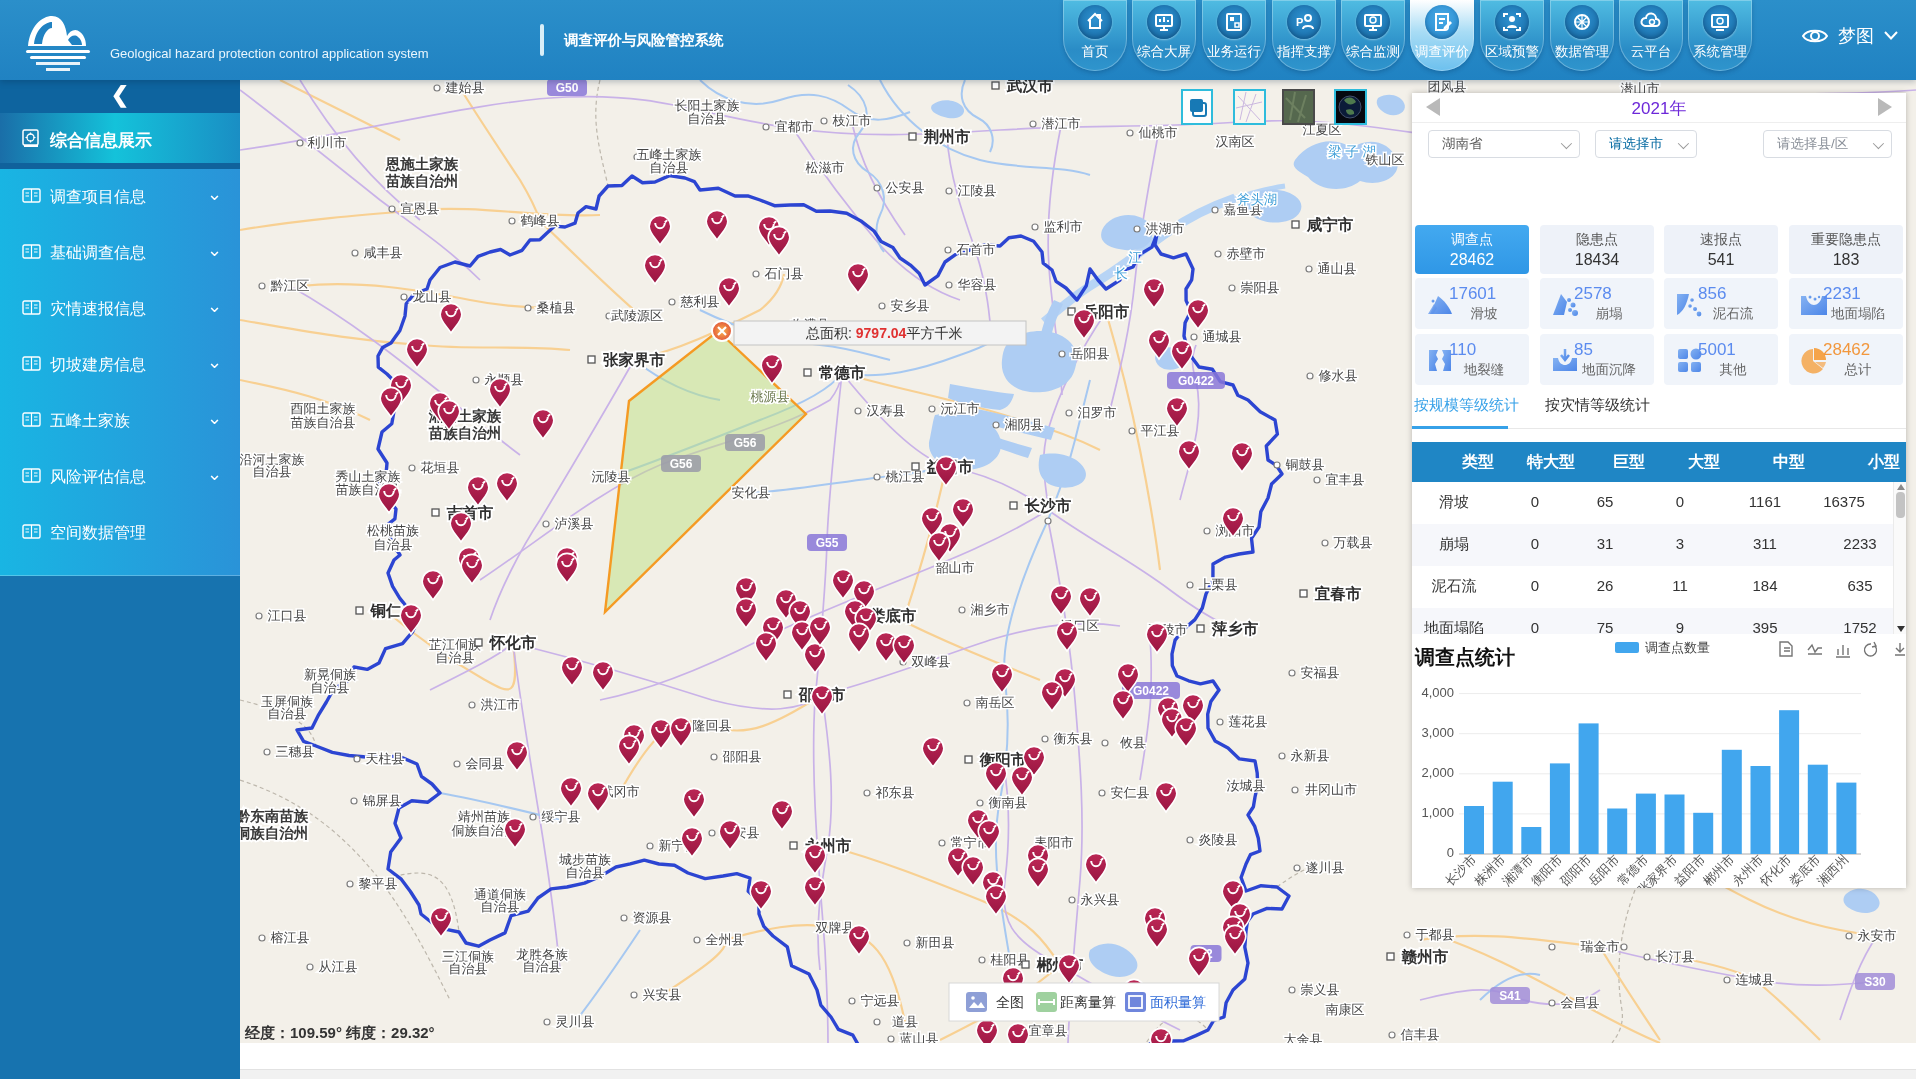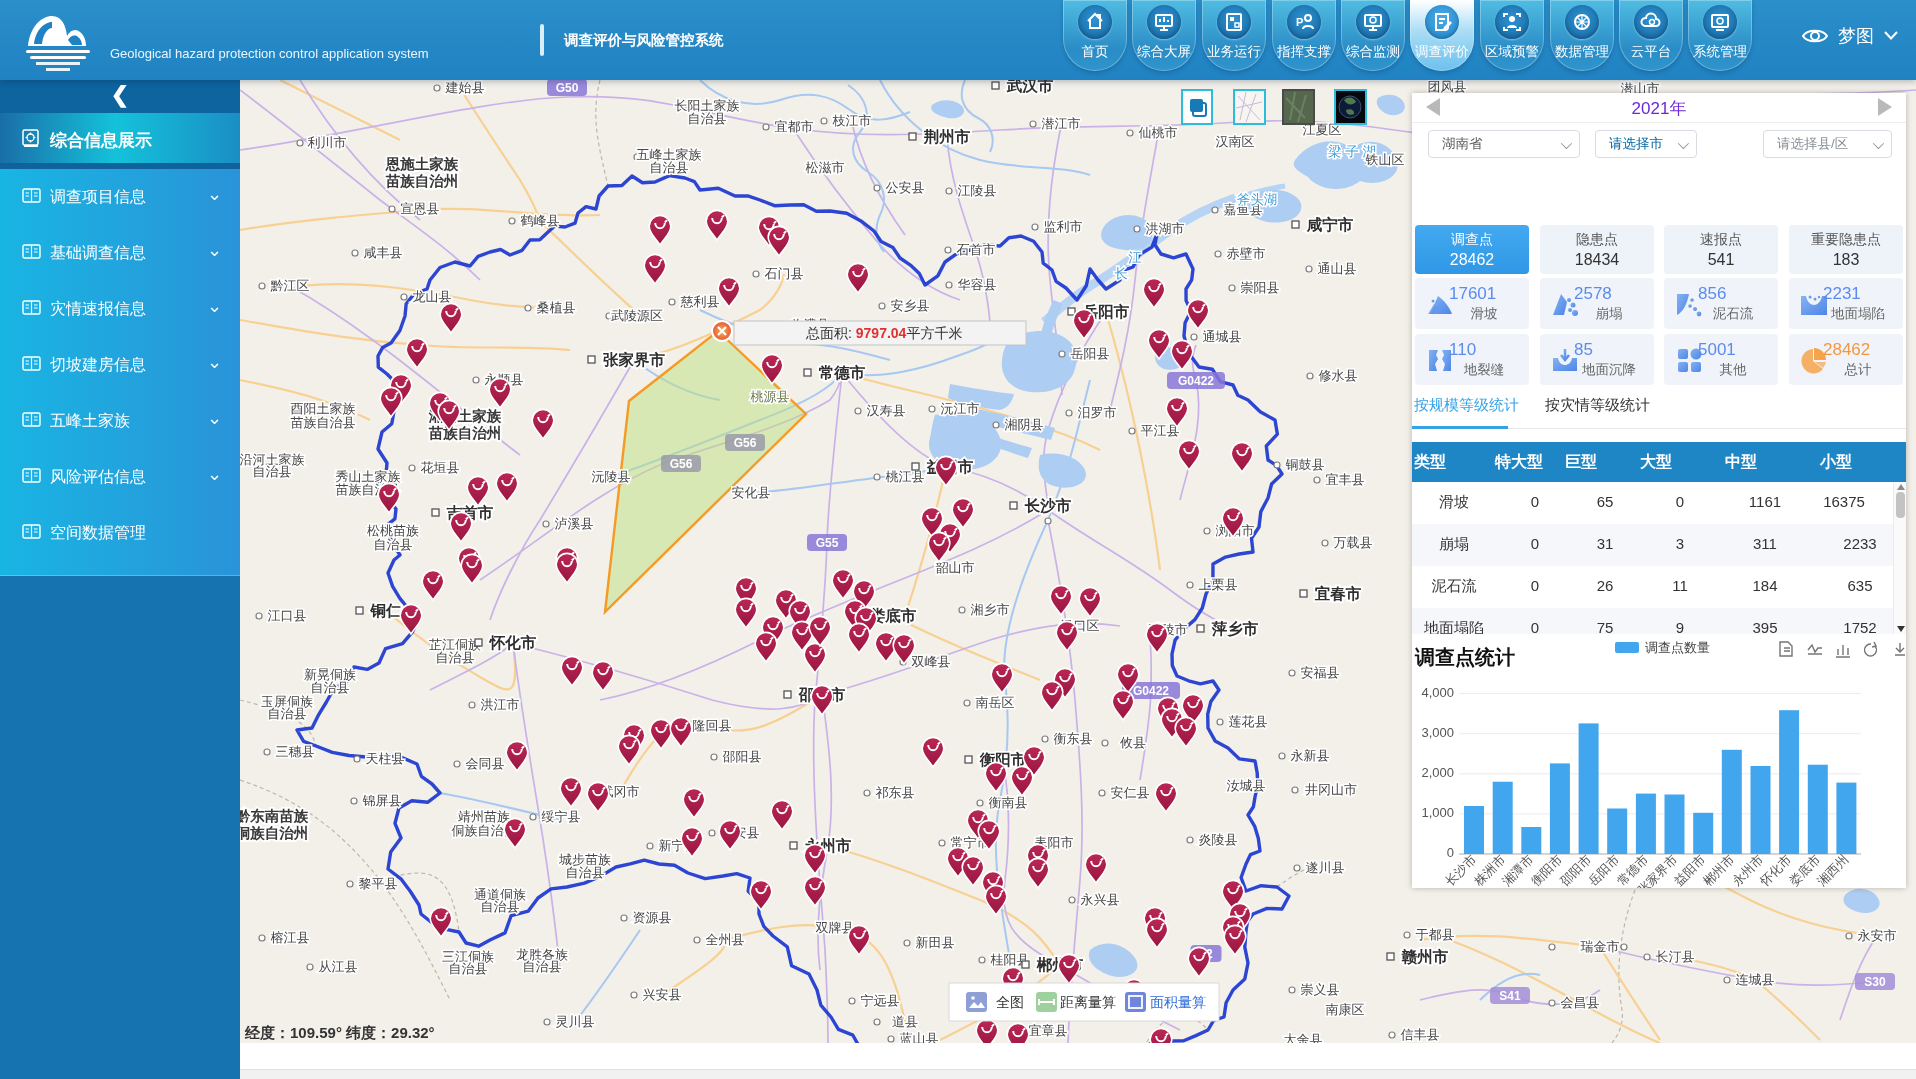--- a/index.html
+++ b/index.html
@@ -58,21 +58,21 @@
 .cicon { position:absolute; left:9px; top:10px; }
 .cnum { position:absolute; right:10px; top:6px; width:70px; text-align:left; font-size:17px; color:#5b8bef; }
 .cnum.orange { color:#f2973d; }
 .clab { position:absolute; right:10px; top:27px; width:70px; text-align:center; font-size:13.5px; color:#666; }
 .stabs { position:absolute; top:295px; left:0; width:100%; height:41px; border-bottom:1px solid #e8e8e8; }
 .stab1 { position:absolute; left:2px; top:8px; font-size:15px; color:#36a1e8; }
 .stab2 { position:absolute; left:133px; top:8px; font-size:15px; color:#333;font-family:Liberation Serif, serif; }
 .sline { position:absolute; left:0; top:38px; width:96px; height:3px; background:#36a1e8; }
 .tbl { position:absolute; top:349px; left:0; width:494px; height:192px; overflow:hidden; }
 .th { position:absolute; top:0; left:0; width:494px; height:40px; background:#1f86c5; }
-.th span { position:absolute; top:10px; width:80px; text-align:left; color:#fff; font-size:16px; font-weight:bold; }
+.th span { position:absolute; top:10px; width:80px; text-align:right; color:#fff; font-size:16px; font-weight:bold; }
 .tr { position:absolute; left:0; width:481px; height:42px; }
 .tr span { position:absolute; top:11px; width:80px; text-align:center; color:#333; font-size:15px; }
 .sb { position:absolute; right:0; top:40px; width:13px; height:152px; background:#fafafa; border-left:1px solid #ebebeb; }
 .sb .thumb { position:absolute; left:2px; top:10px; width:9px; height:26px; background:#c3c3c3; border-radius:4px; }
 .sb .ua { position:absolute; left:3px; top:2px; width:0; height:0; border-left:4px solid transparent; border-right:4px solid transparent; border-bottom:6px solid #8a8a8a; }
 .sb .da { position:absolute; left:3px; bottom:2px; width:0; height:0; border-left:4px solid transparent; border-right:4px solid transparent; border-top:6px solid #333; }
 .chart { position:absolute; top:541px; left:0; }
 </style></head>
 <body>
 <div class="map"><svg width="1676" height="963" viewBox="240 80 1676 963">

